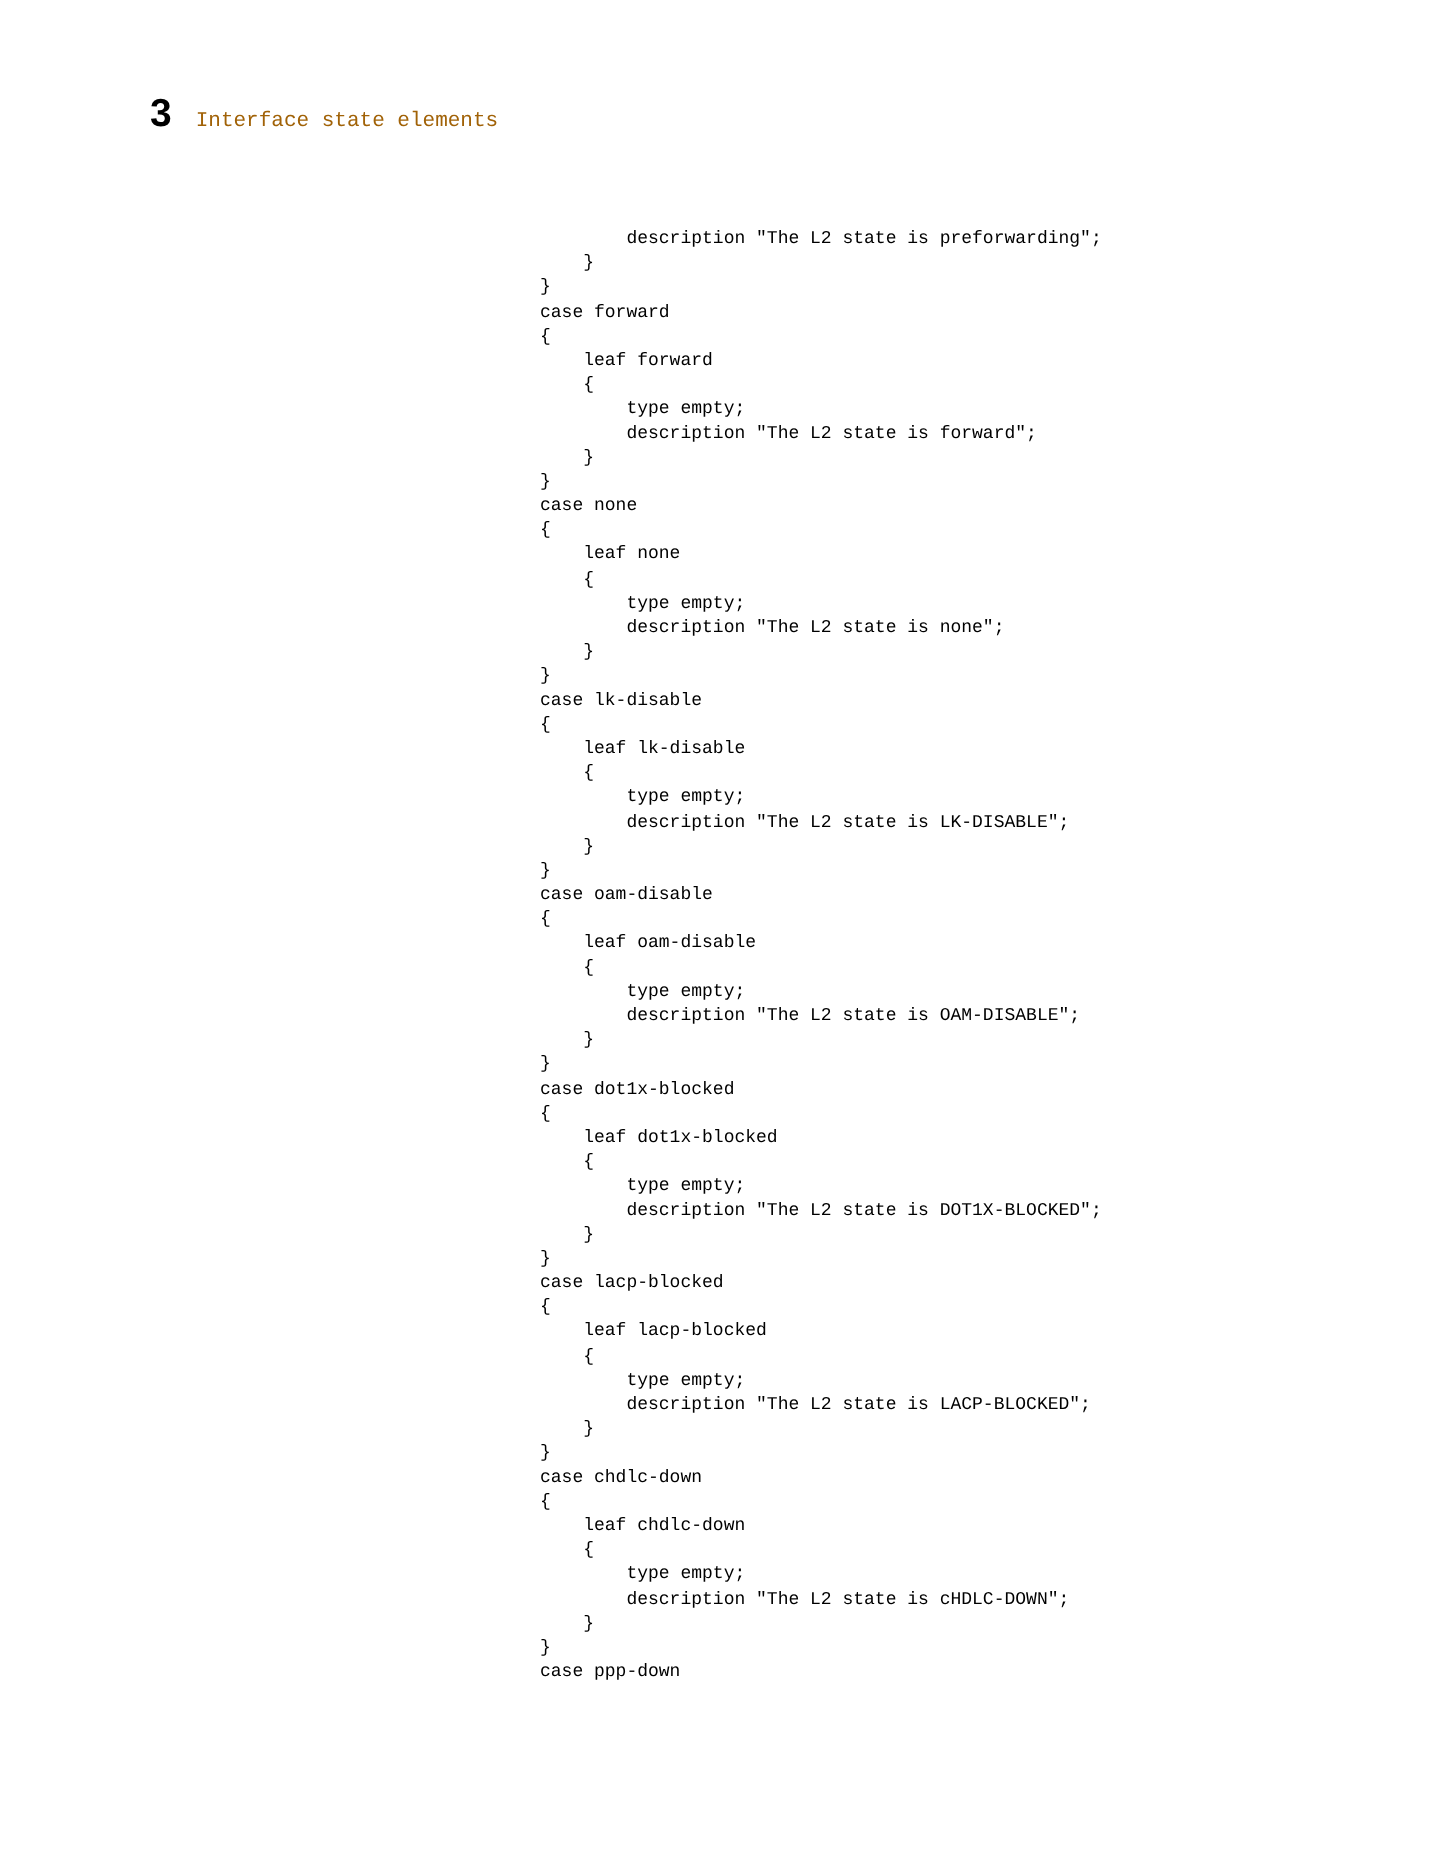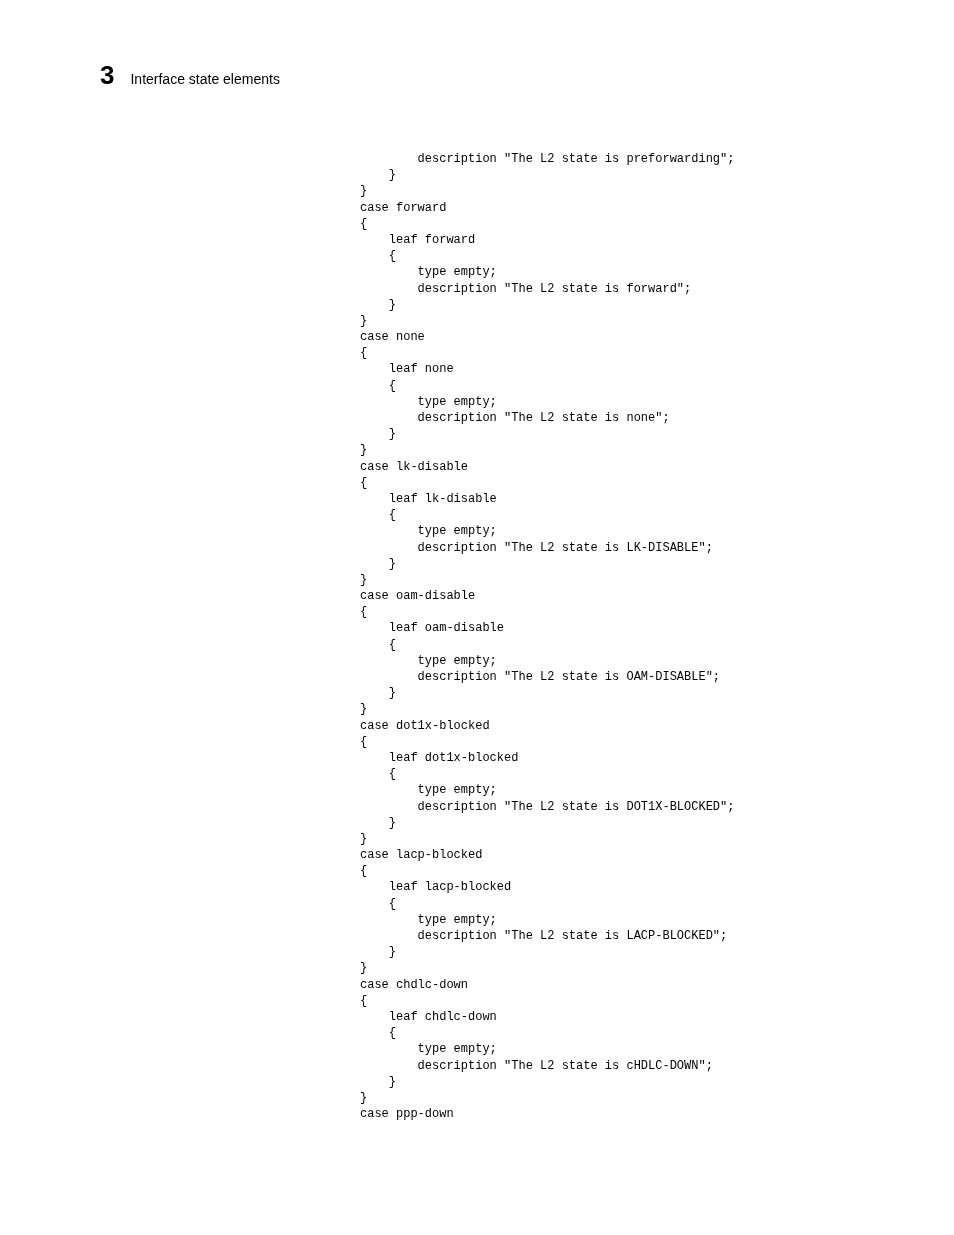--- a/index.html
+++ b/index.html
@@ -23,22 +23,22 @@
     gap: 16px;
     margin-bottom: 60px;
   }
   .chapter-num {
     font-size: 26px;
     font-weight: 600;
     font-family: Arial, Helvetica, sans-serif;
   }
   .chapter-title {
     font-size: 14px;
-    font-family: Liberation Sans, sans-serif;
-    color: #000000;
+    font-family: Liberation Mono, monospace;
+    color: #a16207;
   }
   .code-block {
     font-family: "Courier New", Courier, monospace;
     font-size: 12px;
     line-height: 1.35;
     white-space: pre;
     margin-left: 260px;
     color: #000;
   }
 </style>

